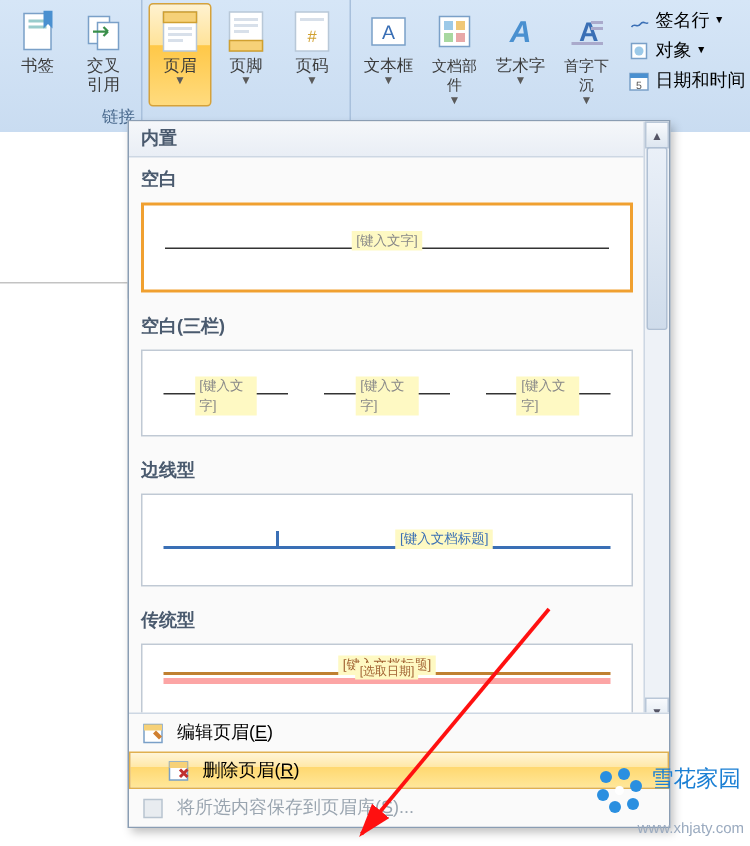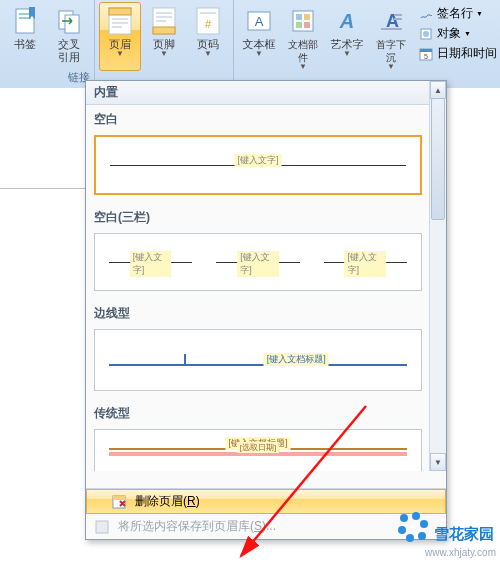--- a/index.html
+++ b/index.html
@@ -10,21 +10,21 @@
 .big-btn{display:flex;flex-direction:column;align-items:center;width:36px;padding:2px;border:1px solid transparent;border-radius:3px;cursor:pointer}
 .big-btn.active{background:linear-gradient(#fff2d0,#ffe39a 40%,#ffc848 41%,#ffdb7e);border-color:#d6a23a}
 .big-btn .ico{width:32px;height:32px;display:flex;align-items:center;justify-content:center}
 .big-btn .lbl{font-size:11px;color:#3b3b3b;text-align:center;line-height:13px;margin-top:1px}
 .big-btn .dd{font-size:8px;color:#5a5a5a;line-height:6px}
 .mini-col{display:flex;flex-direction:column;gap:1px;padding:2px}
 .mini-item{display:flex;align-items:center;gap:3px;padding:1px 2px;cursor:pointer;white-space:nowrap}
 .mini-item .mi{width:16px;height:16px;display:inline-flex;align-items:center;justify-content:center}
 .doc-area{position:absolute;left:0;top:88px;right:0;bottom:0;background:#fff}
 .doc-edge{position:absolute;left:0;top:100px;width:85px;height:10px;border-top:1px solid #c3c3c3;border-right:1px solid #c3c3c3}
-.gallery{position:absolute;left:85px;top:80px;width:360px;bottom:24px;background:#fafafa;border:1px solid #8a9db3;box-shadow:2px 3px 6px rgba(0,0,0,.25)}
+.gallery{position:absolute;left:85px;top:80px;width:360px;bottom:12px;background:#fafafa;border:1px solid #8a9db3;box-shadow:2px 3px 6px rgba(0,0,0,.25)}
 .gallery-inner{position:absolute;inset:0 16px 68px 0;overflow:hidden;background:#fafafa}
 .section-hdr{background:linear-gradient(#f5f7fa,#e9eef5);border-bottom:1px solid #cdd7e3;padding:3px 8px;font-weight:bold;color:#4a5a6e}
 .sub-hdr{padding:6px 8px 3px;color:#4a5a6e;font-weight:bold}
 .preview{margin:4px 8px 8px;border:1px solid #c0c9d4;background:#fff;padding:10px 14px;position:relative}
 .preview.sel{border:2px solid #f0a030}
 .pv-line{border-bottom:1px solid #333;margin:4px 0;position:relative}
 .pv-ph{position:absolute;font-size:9px;color:#888;background:#fef9c3;padding:0 3px}
 .pv-center .pv-ph{left:50%;transform:translateX(-50%);top:-11px}
 .pv-three{display:flex;justify-content:space-between}
 .pv-three .col{border-bottom:1px solid #333;width:28%;position:relative}
@@ -34,21 +34,21 @@
 .pv-orange2{border-bottom:4px solid #fca5a5;margin:2px 0}
 .scrollbar{position:absolute;right:0;top:0;width:16px;bottom:68px;background:#eef2f7;border-left:1px solid #cdd7e3}
 .sb-btn{height:16px;background:linear-gradient(#f8fafd,#dde6f0);border:1px solid #b9c7d8;display:flex;align-items:center;justify-content:center;font-size:8px;color:#556}
 .sb-thumb{position:absolute;top:17px;left:1px;right:1px;height:120px;background:linear-gradient(#eaf0f8,#cfdceb);border:1px solid #b0c0d4;border-radius:2px}
 .gallery-footer{position:absolute;left:0;right:0;bottom:0;border-top:1px solid #cdd7e3;background:#fafafa}
 .menu-item{display:flex;align-items:center;gap:8px;padding:4px 8px;cursor:pointer}
 .menu-item.hover{background:linear-gradient(#fff5d8,#ffe8a8 40%,#ffd870 41%,#ffe79a);border:1px solid #e0b050;padding:3px 24px}
 .menu-item .mi-ico{width:16px;height:16px;display:inline-flex;align-items:center;justify-content:center}
 .menu-item .ul{text-decoration:underline}
 .arrow{position:absolute;left:140px;top:320px;width:150px;height:160px;pointer-events:none}
-.watermark{position:absolute;right:6px;bottom:20px;display:flex;align-items:flex-end;gap:4px;color:#1a7fd4;font-weight:bold;font-size:15px}
+.watermark{position:absolute;right:6px;bottom:20px;display:flex;align-items:flex-start;gap:4px;color:#1a7fd4;font-weight:normal;font-size:15px}
 .wm-ico{width:34px;height:34px}
 .wm-sub{position:absolute;right:4px;bottom:6px;color:#9aaabf;font-size:10px}
 svg{display:block}
 </style>
 </head>
 <body>
 
 <div class="ribbon">
   <div class="group">
     <div class="group-body">
@@ -254,20 +254,30 @@
     </div>
   </div>
 
   <div class="scrollbar">
     <div class="sb-btn">▲</div>
     <div class="sb-thumb"></div>
     <div class="sb-btn" style="position:absolute;bottom:0;left:0;right:0">▼</div>
   </div>
 
   <div class="gallery-footer">
+    <div class="menu-item">
+      <span class="mi-ico">
+          <svg width="16" height="16">
+            <rect x="2" y="2" width="12" height="12" fill="#fff" stroke="#7aa0c8"></rect>
+            <rect x="2" y="2" width="12" height="4" fill="#f6d178"></rect>
+            <path d="M10 6 l4 4 -2 2 -4-4z" fill="#d08030"></path>
+          </svg>
+        </span>
+      <span><span>编辑页眉</span>(<span class="ul">E</span>)</span>
+    </div>
     <div class="menu-item hover">
       <span class="mi-ico">
           <svg width="16" height="16">
             <rect x="2" y="2" width="12" height="12" fill="#fff" stroke="#7aa0c8"></rect>
             <rect x="2" y="2" width="12" height="4" fill="#f6d178"></rect>
             <path d="M9 7 l5 5 M14 7 l-5 5" stroke="#c03030" stroke-width="2"></path>
           </svg>
         </span>
       <span><span>删除页眉</span>(<span class="ul">R</span>)</span>
     </div>

